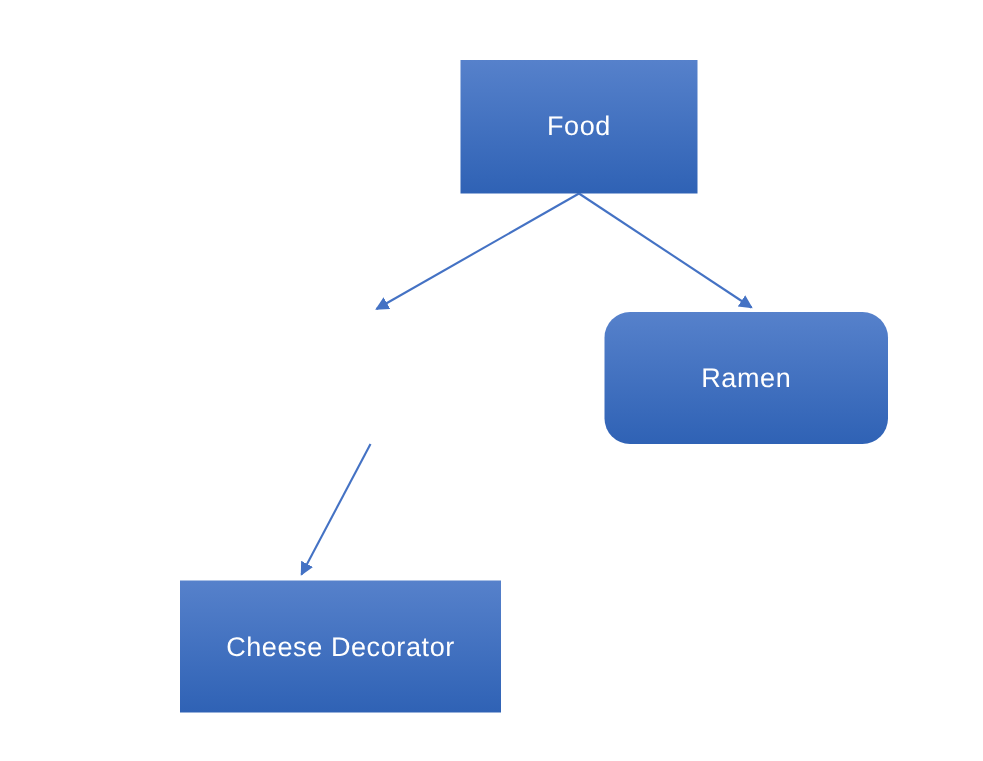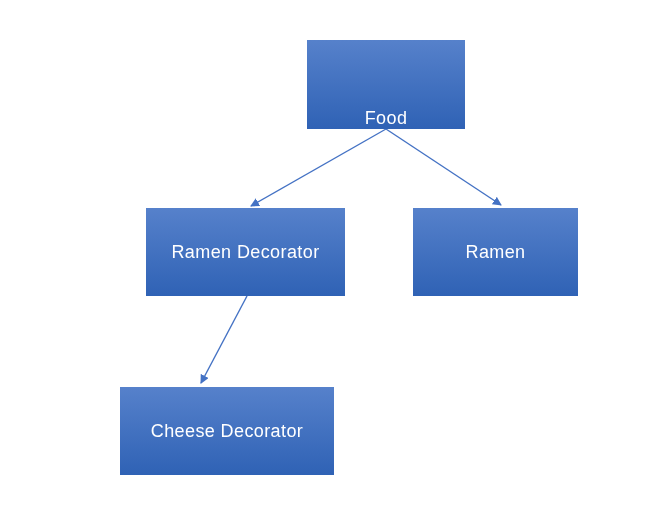--- a/index.html
+++ b/index.html
@@ -38,23 +38,23 @@
     position: absolute;
     display: flex;
     align-items: center;
     justify-content: center;
     background: linear-gradient(180deg, var(--node_gradient_top) 0%, var(--node_gradient_bottom) 100%);
     color: var(--node_text);
     font-size: 18px;
     letter-spacing: 0.4px;
     text-align: center;
   }
-  .node-food            { left: 307px; top:  40px; width: 158px; height: 89px; align-items: flex-end; }
+  .node-food            { left: 307px; top:  40px; width: 158px; height: 89px; }
   .node-ramen-decorator { left: 146px; top: 208px; width: 199px; height: 88px; }
-  .node-ramen           { left: 413px; top: 208px; width: 165px; height: 88px; }
+  .node-ramen           { left: 403px; top: 208px; width: 189px; height: 88px; border-radius: 17px; }
   .node-cheese-decorator{ left:  92px; top: 387px; width: 214px; height: 88px; margin-left: 28px; }
 </style>
 </head>
 <body>
 
 <div class="canvas">
 
   <svg class="edges" viewBox="0 0 655 507" xmlns="http://www.w3.org/2000/svg">
     <defs>
       <marker id="arrow" markerUnits="userSpaceOnUse" markerWidth="10" markerHeight="10" refX="8" refY="4.5" orient="auto">
@@ -63,23 +63,20 @@
     </defs>
     <line x1="386" y1="129" x2="251" y2="206" marker-end="url(#arrow)"></line>
     <line x1="386" y1="129" x2="501" y2="205" marker-end="url(#arrow)"></line>
     <line x1="247" y1="296" x2="201" y2="383" marker-end="url(#arrow)"></line>
   </svg>
 
   <div class="node node-food">
     <span>Food</span>
   </div>
 
-  <div class="node node-ramen-decorator">
-    <span>Ramen Decorator</span>
-  </div>
 
   <div class="node node-ramen">
     <span>Ramen</span>
   </div>
 
   <div class="node node-cheese-decorator">
     <span>Cheese Decorator</span>
   </div>
 
 </div>

